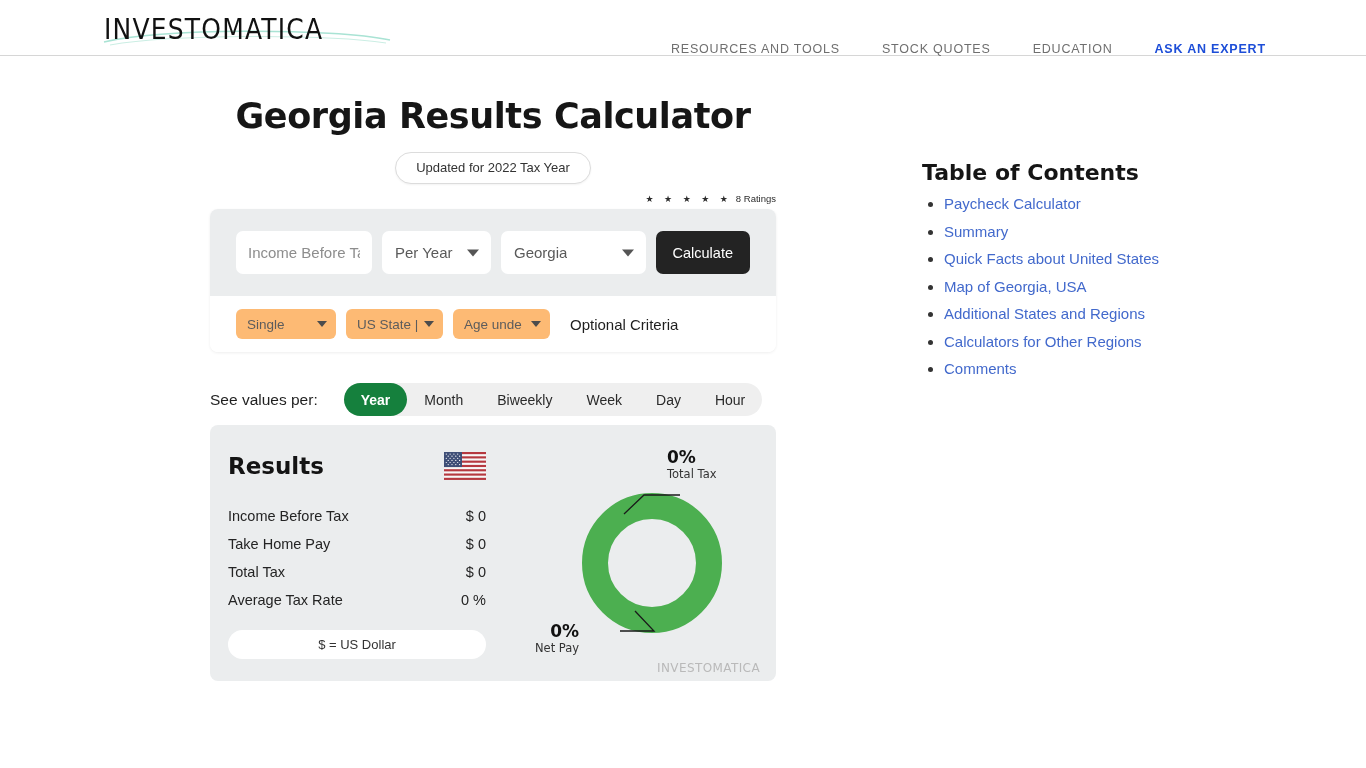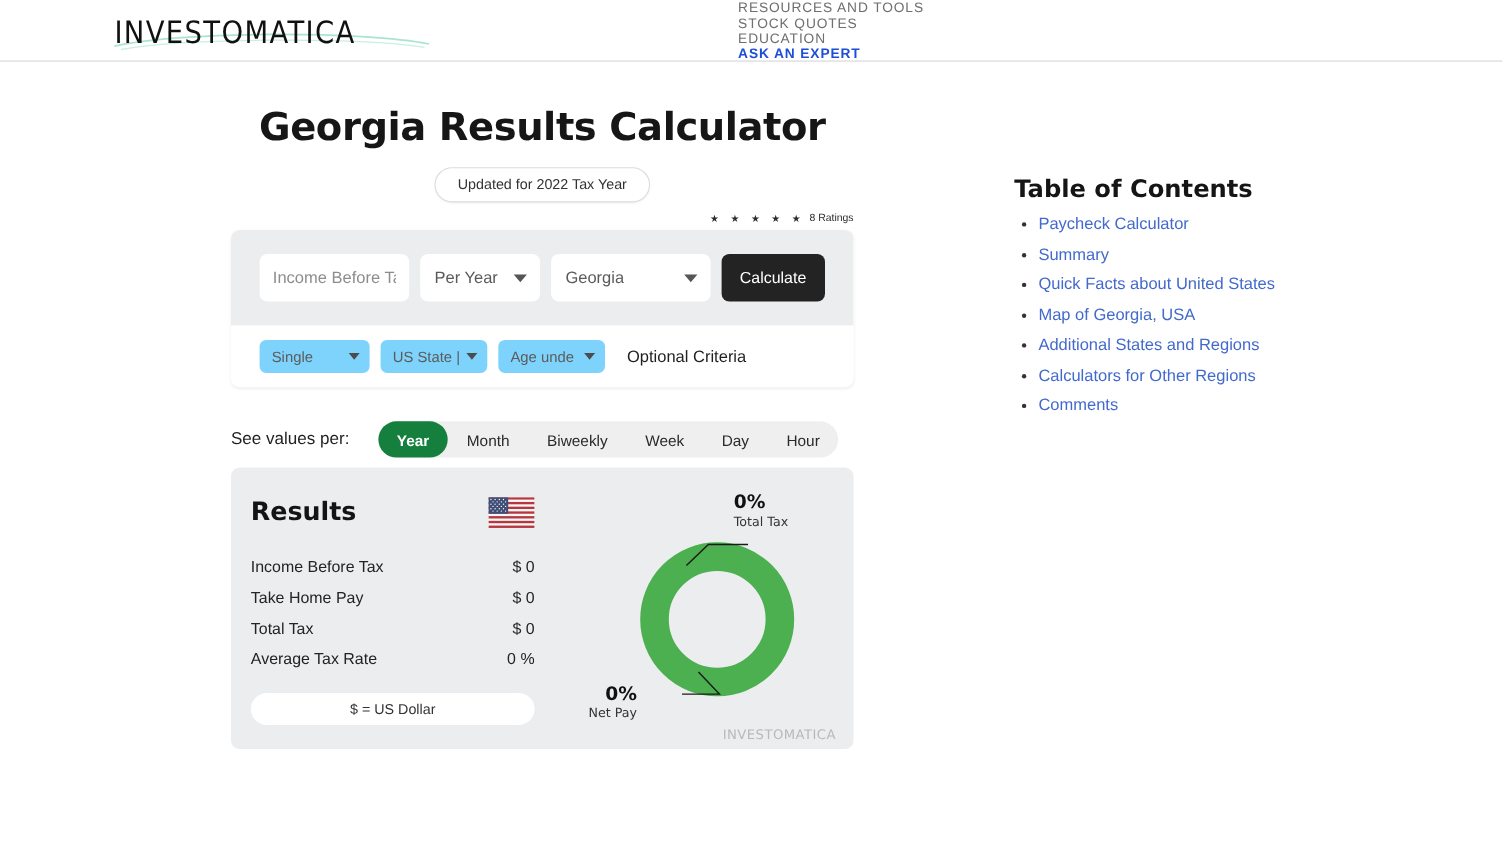--- a/index.html
+++ b/index.html
@@ -41,23 +41,22 @@
     position: absolute;
     left: -2px; bottom: 2px;
     width: 292px; height: 18px;
     pointer-events: none;
   }
 
   .main-nav {
     position: absolute;
     left: 650px; top: 0;
     height: 56px;
-    display: flex; align-items: flex-start;
+    display: flex; align-items: flex-end;
     gap: 0;
-    flex-direction: column;
   }
   .nav-item {
     font-size: 12.5px;
     letter-spacing: 0.8px;
     color: #6f6f6f;
     text-decoration: none;
     padding: 0 21px;
     white-space: nowrap;
     cursor: pointer;
   }
@@ -175,21 +174,21 @@
     font-family: "Liberation Sans", sans-serif;
   }
   .calc-bottom {
     background: #fff;
     padding: 13px 26px;
     display: flex; align-items: center; gap: 10px;
   }
   .sel-sm {
     position: relative;
     height: 30px;
-    background: #7dd3fc;
+    background: #fdba74;
     border-radius: 6px;
     display: flex; align-items: center;
     padding: 0 11px;
     font-size: 13.5px;
     color: #5c5c5c;
     cursor: pointer;
     overflow: hidden;
   }
   .sel-sm.w1 { width: 100px; }
   .sel-sm.w2 { width: 97px; }

